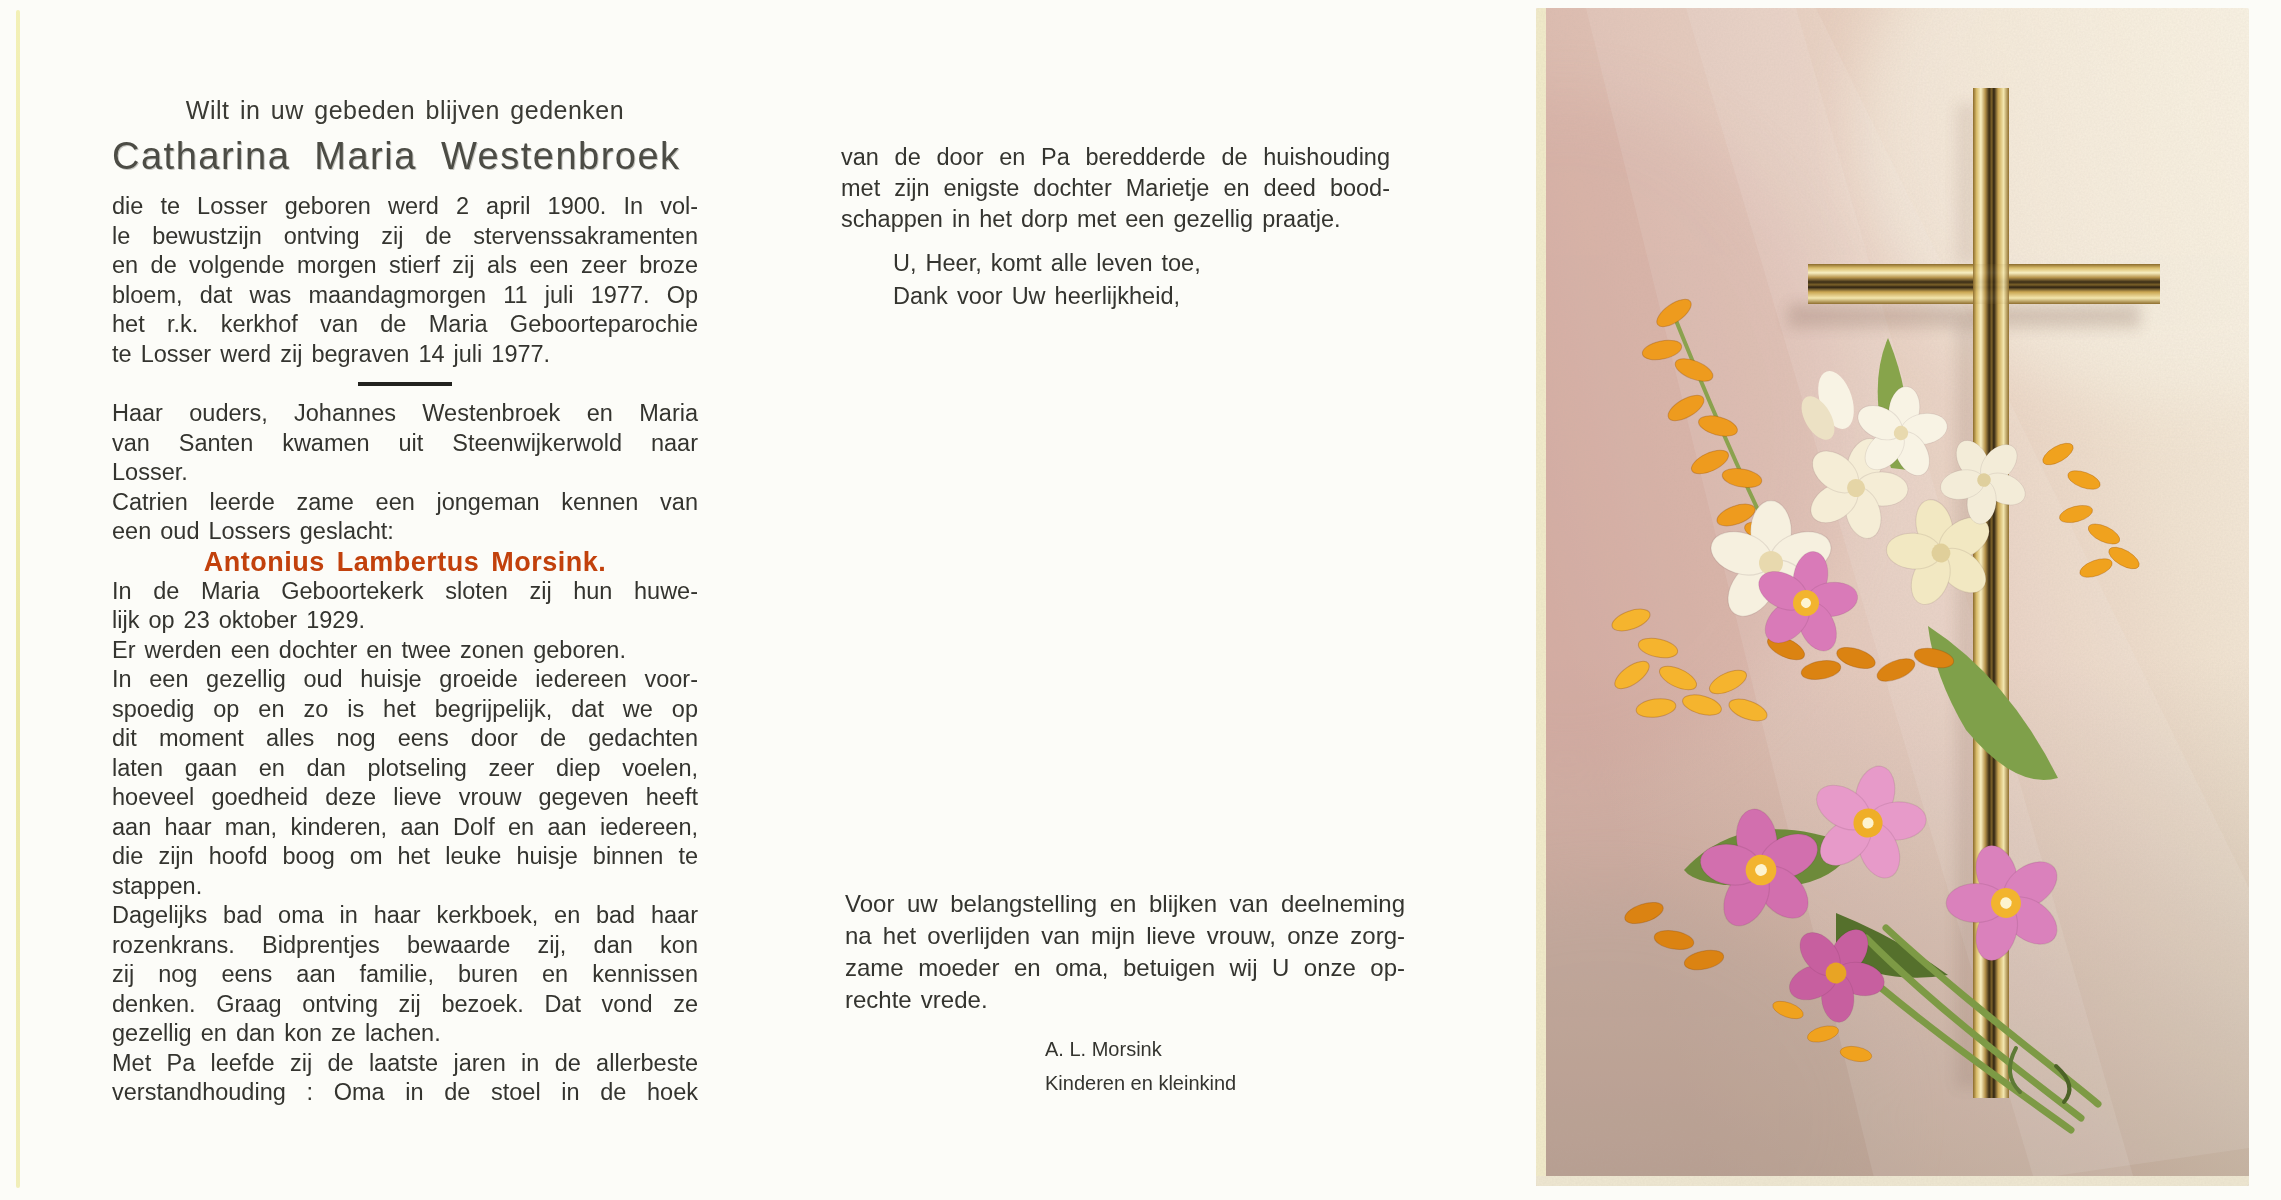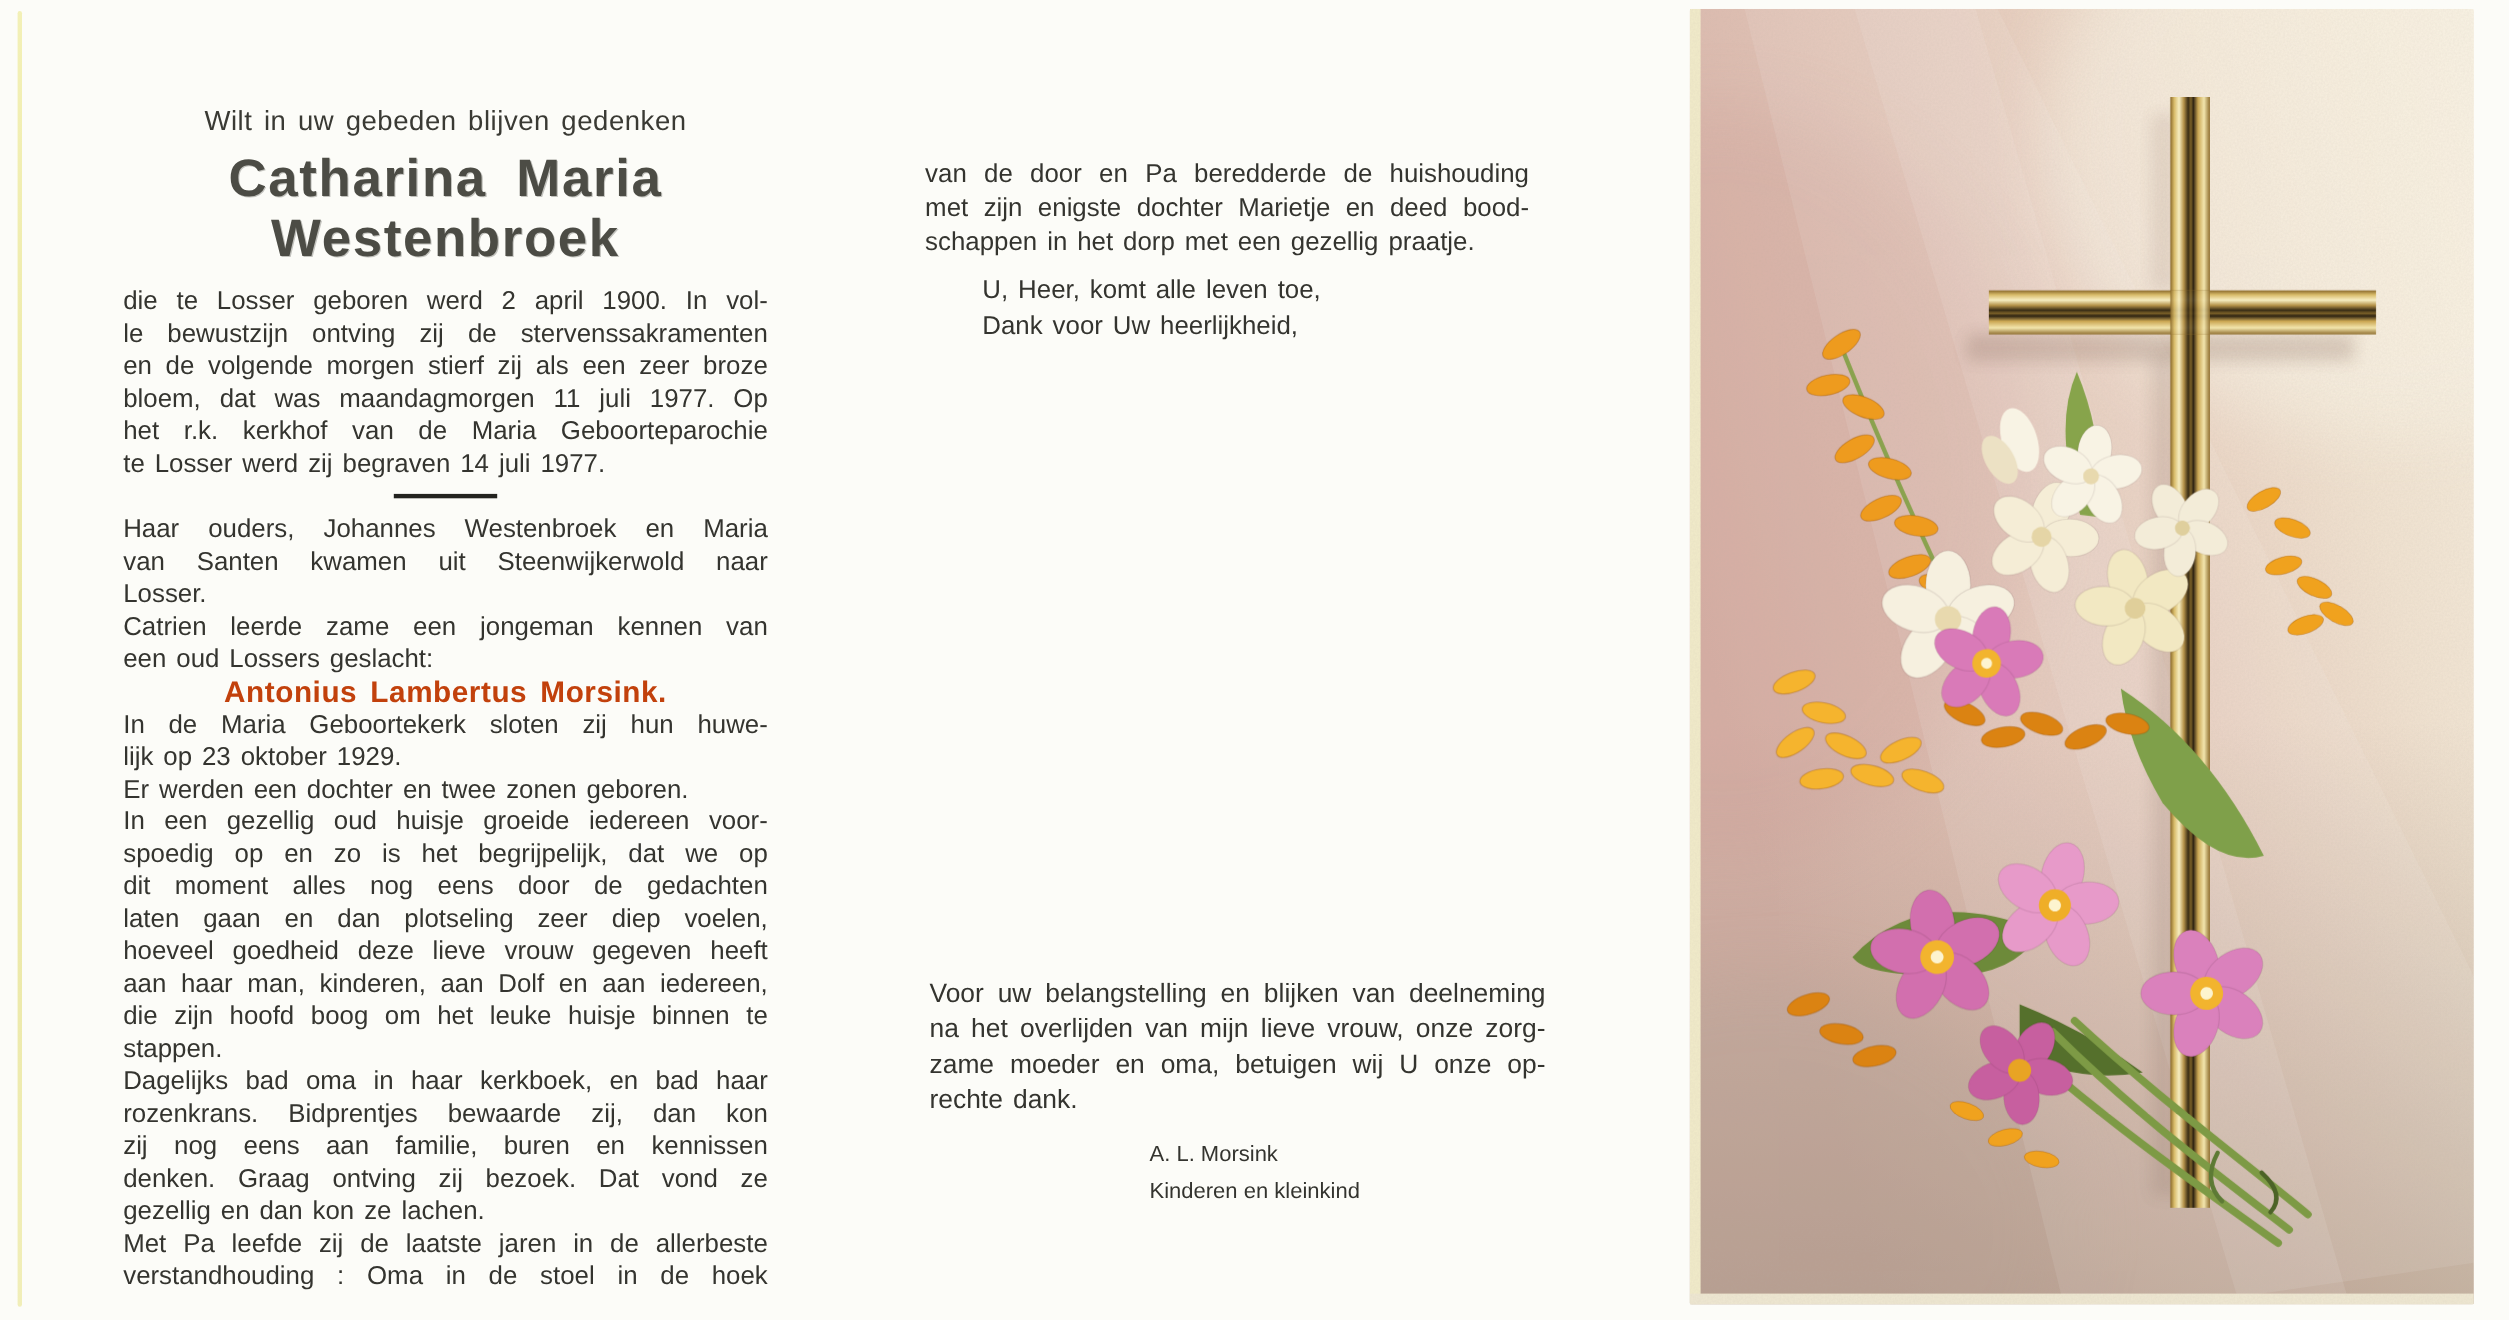--- a/index.html
+++ b/index.html
@@ -13,21 +13,21 @@
   .scan{position:absolute;inset:0;}
   .card-edge{
     position:absolute;left:16px;top:10px;width:4px;height:1178px;
     background:linear-gradient(180deg,#f1eeab,#e7e394 60%,#efecae);
     border-radius:3px;opacity:.85;
   }
   .col{position:absolute;}
   .col-left{left:112px;top:96px;width:586px;}
   .intro{font-size:25px;text-align:center;letter-spacing:.5px;word-spacing:3px;color:#3a3a34;}
   .title{
-    font-size:48px;font-weight:bold;text-align:center;
+    font-size:38px;font-weight:normal;
     letter-spacing:1.5px;word-spacing:12px;color:#4c4c45;
     margin:10px 0 14px 0;text-shadow:1px 1px 0 rgba(76,76,69,.32);
   }
   .para{font-size:23.5px;line-height:29.5px;word-spacing:2.5px;}
   .tline{min-height:1em;}
   .jline{text-align:justify;text-align-last:justify;}
   .divider{width:94px;height:4px;background:#23231f;margin:13px auto;}
   .spouse{
     font-size:27px;font-weight:bold;text-align:center;line-height:30px;
     letter-spacing:.5px;word-spacing:4px;color:#c2410c;
@@ -118,21 +118,21 @@
         <div class="tline">U, Heer, komt alle leven toe,</div>
         <div class="tline">Dank voor Uw heerlijkheid,</div>
       </div>
   </section>
 
   <section class="col col-mid-bottom">
     <div class="para">
         <div class="tline jline">Voor uw belangstelling en blijken van deelneming</div>
         <div class="tline jline">na het overlijden van mijn lieve vrouw, onze zorg-</div>
         <div class="tline jline">zame moeder en oma, betuigen wij U onze op-</div>
-        <div class="tline">rechte dank.</div>
+        <div class="tline">rechte vrede.</div>
       </div>
     <div class="signature">
         <div class="tline">A. L. Morsink</div>
         <div class="tline">Kinderen en kleinkind</div>
       </div>
   </section>
 
   <figure class="photo" style="margin:0;">
     <svg viewBox="0 0 713 1178" width="713" height="1178">
       <defs>

